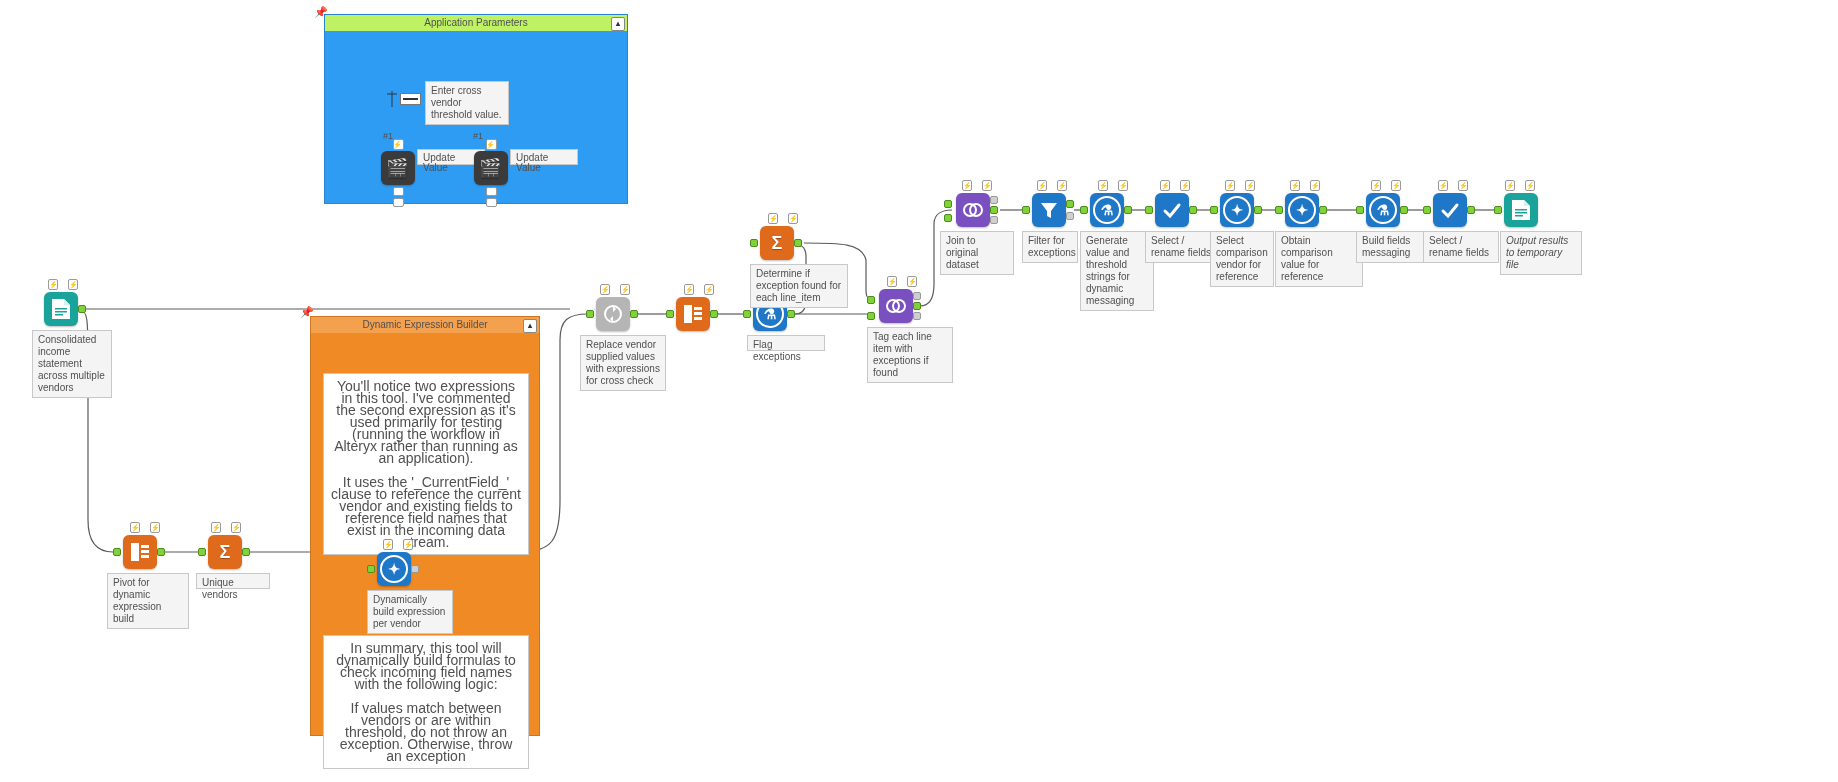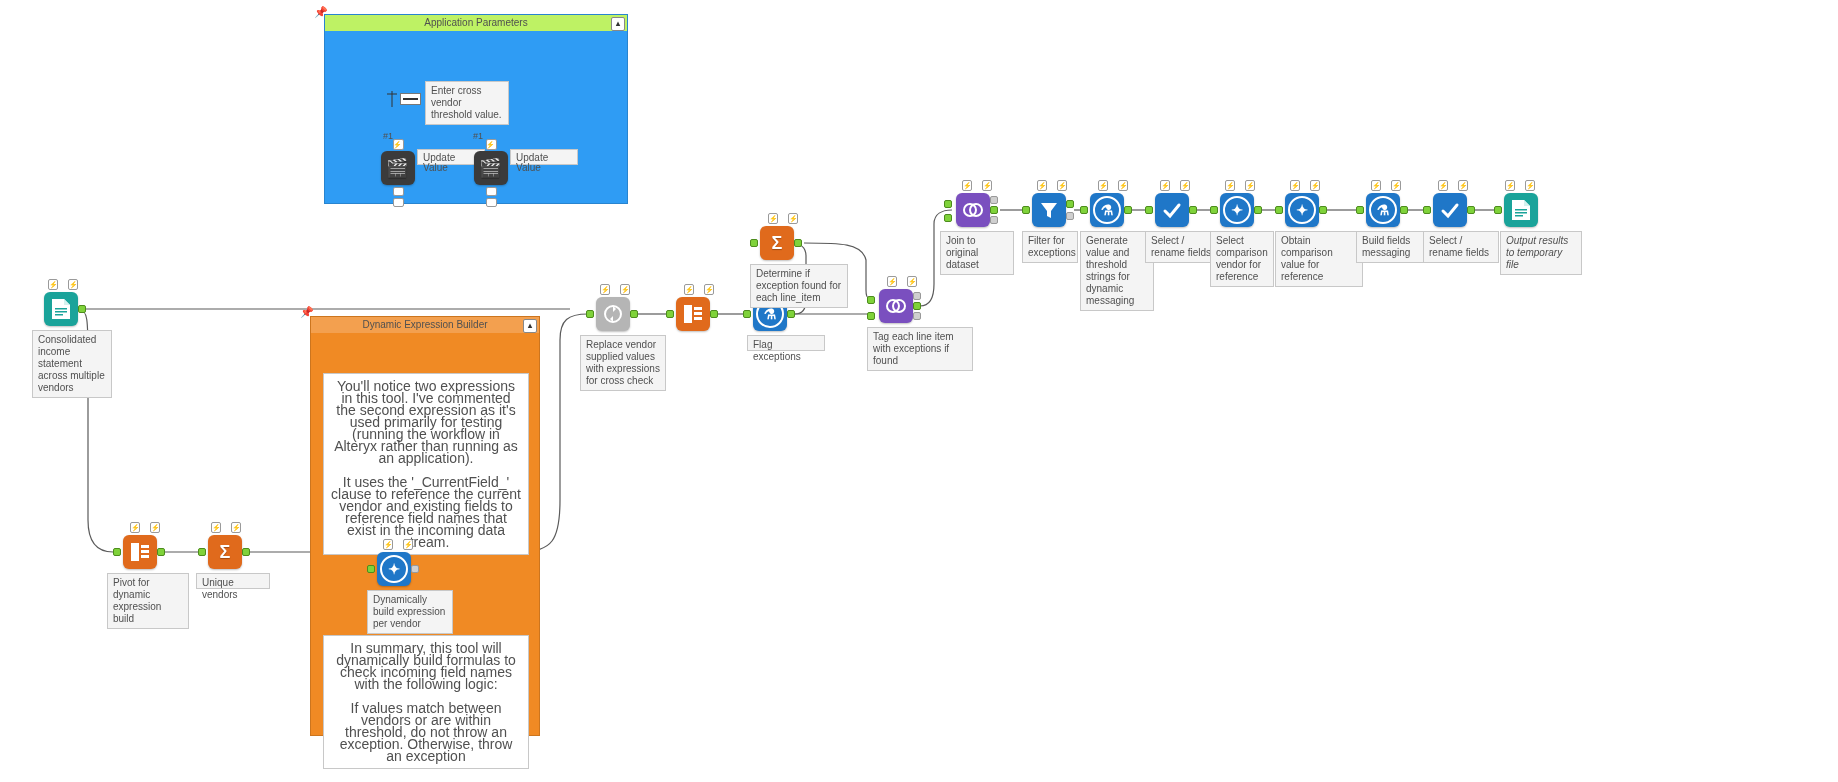--- a/index.html
+++ b/index.html
@@ -456,21 +456,21 @@
 <div class="anchor" style="left:867px; top:312px;"></div>
 <div class="tool purple" style="left:879px; top:289px;">
   <svg width="24" height="24" viewBox="0 0 24 24">
     <circle cx="9" cy="12" r="6" fill="none" stroke="#fff" stroke-width="2"></circle>
     <circle cx="15" cy="12" r="6" fill="none" stroke="#fff" stroke-width="2"></circle>
   </svg>
 </div>
 <div class="anchor grey" style="left:913px; top:292px;"></div>
 <div class="anchor" style="left:913px; top:302px;"></div>
 <div class="anchor grey" style="left:913px; top:312px;"></div>
-<div class="caption" style="left:867px; top:327px; width:106px;">Tag each line item with exceptions if found</div>
+<div class="caption" style="left:867px; top:327px; width:86px;">Tag each line item with exceptions if found</div>
 
 <div class="bolt-pair" style="left:962px; top:180px;">
       <div class="bolt"></div>
       <div class="bolt"></div>
     </div>
 <div class="anchor" style="left:944px; top:200px;"></div>
 <div class="anchor" style="left:944px; top:214px;"></div>
 <div class="tool purple" style="left:956px; top:193px;">
   <svg width="24" height="24" viewBox="0 0 24 24">
     <circle cx="9" cy="12" r="6" fill="none" stroke="#fff" stroke-width="2"></circle>

